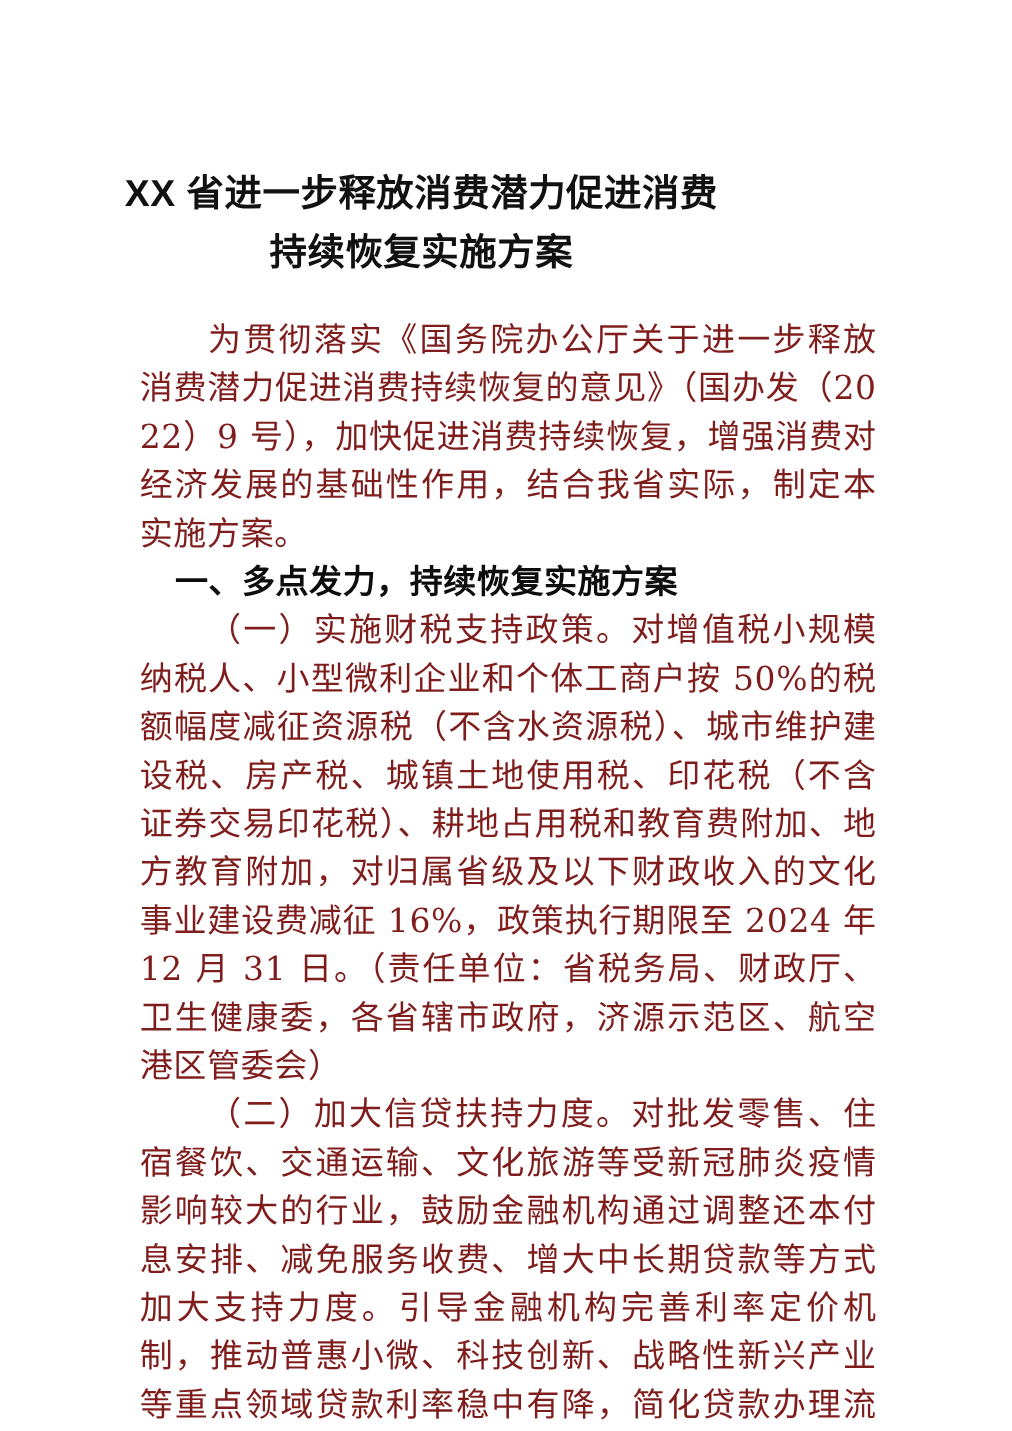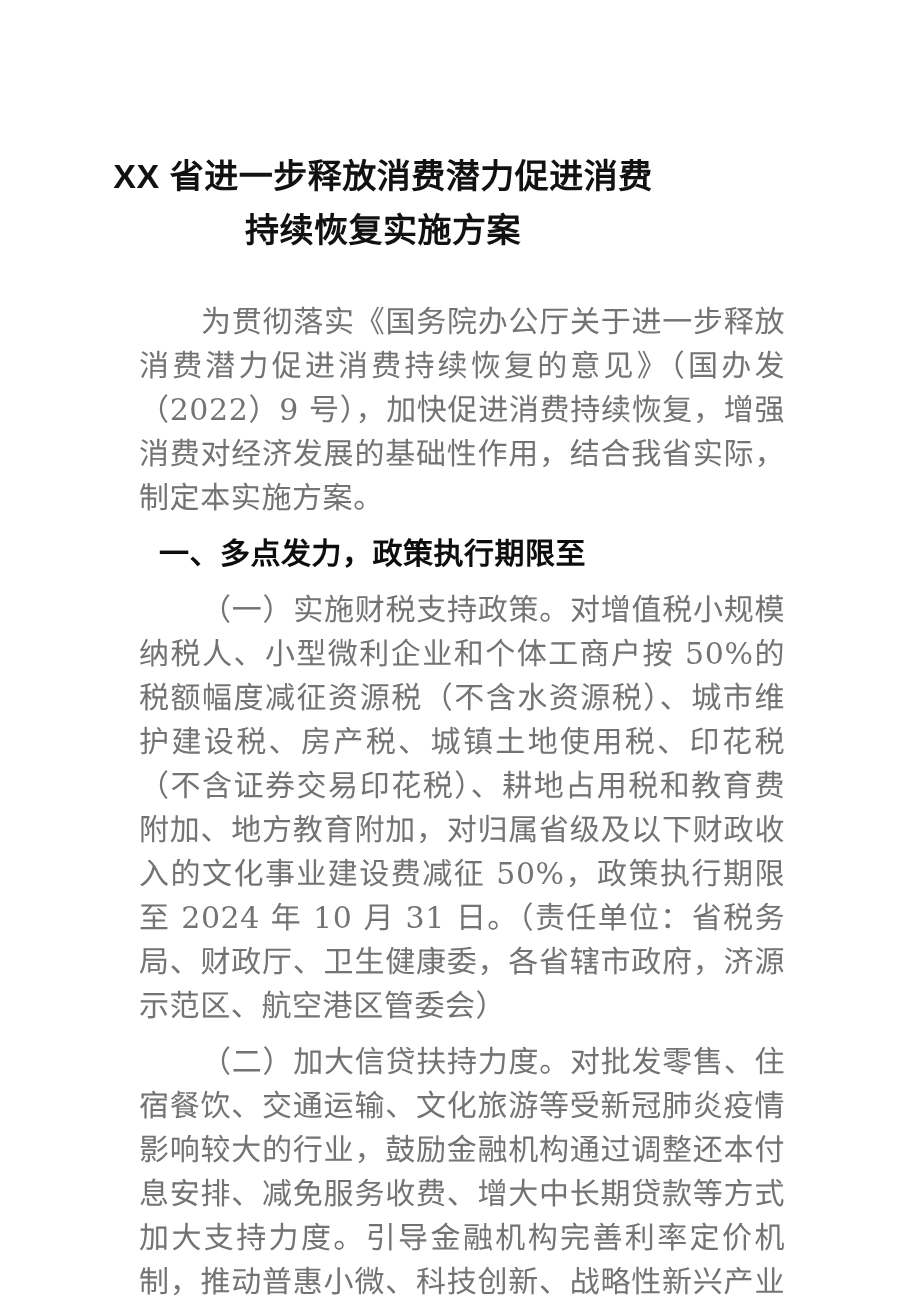--- a/index.html
+++ b/index.html
@@ -41,25 +41,25 @@
   .body-block {
     position: absolute;
     left: 127px;
     top: 288px;
     width: 670px;
   }
   .para {
     font-family: "DejaVu Serif", "Liberation Serif", serif;
     font-size: 30px;
     line-height: 44px;
-    color: #737373;
+    color: #7f1d1d;
     text-align: justify;
     text-justify: inter-ideograph;
     text-indent: 62px;
-    margin: 12px;
+    margin: 0;
     letter-spacing: 0.6px;
     word-break: break-all;
   }
   .para + .para { margin-top: 0; }
 
   .section-heading {
     font-family: "Liberation Sans", "DejaVu Sans", sans-serif;
     font-weight: 700;
     font-size: 30px;
     line-height: 44px;
@@ -77,21 +77,21 @@
 
   <h1 class="doc-title">
     <span class="title-line-1">XX 省进一步释放消费潜力促进消费</span>
     <span class="title-line-2">持续恢复实施方案</span>
   </h1>
 
   <div class="body-block">
 
     <p class="para">为贯彻落实《国务院办公厅关于进一步释放消费潜力促进消费持续恢复的意见》（国办发（2022）9 号），加快促进消费持续恢复，增强消费对经济发展的基础性作用，结合我省实际，制定本实施方案。</p>
 
-    <p class="section-heading">一、多点发力，政策执行期限至</p>
+    <p class="section-heading">一、多点发力，持续恢复实施方案</p>
 
-    <p class="para">（一）实施财税支持政策。对增值税小规模纳税人、小型微利企业和个体工商户按 50%的税额幅度减征资源税（不含水资源税）、城市维护建设税、房产税、城镇土地使用税、印花税（不含证券交易印花税）、耕地占用税和教育费附加、地方教育附加，对归属省级及以下财政收入的文化事业建设费减征 50%，政策执行期限至 2024 年 10 月 31 日。（责任单位：省税务局、财政厅、卫生健康委，各省辖市政府，济源示范区、航空港区管委会）</p>
+    <p class="para">（一）实施财税支持政策。对增值税小规模纳税人、小型微利企业和个体工商户按 50%的税额幅度减征资源税（不含水资源税）、城市维护建设税、房产税、城镇土地使用税、印花税（不含证券交易印花税）、耕地占用税和教育费附加、地方教育附加，对归属省级及以下财政收入的文化事业建设费减征 16%，政策执行期限至 2024 年 12 月 31 日。（责任单位：省税务局、财政厅、卫生健康委，各省辖市政府，济源示范区、航空港区管委会）</p>
 
     <p class="para">（二）加大信贷扶持力度。对批发零售、住宿餐饮、交通运输、文化旅游等受新冠肺炎疫情影响较大的行业，鼓励金融机构通过调整还本付息安排、减免服务收费、增大中长期贷款等方式加大支持力度。引导金融机构完善利率定价机制，推动普惠小微、科技创新、战略性新兴产业等重点领域贷款利率稳中有降，简化贷款办理流程，按规定免除反担保相关要求，取消信贷资金</p>
 
   </div>
 
 </div>
 
 </body></html>

